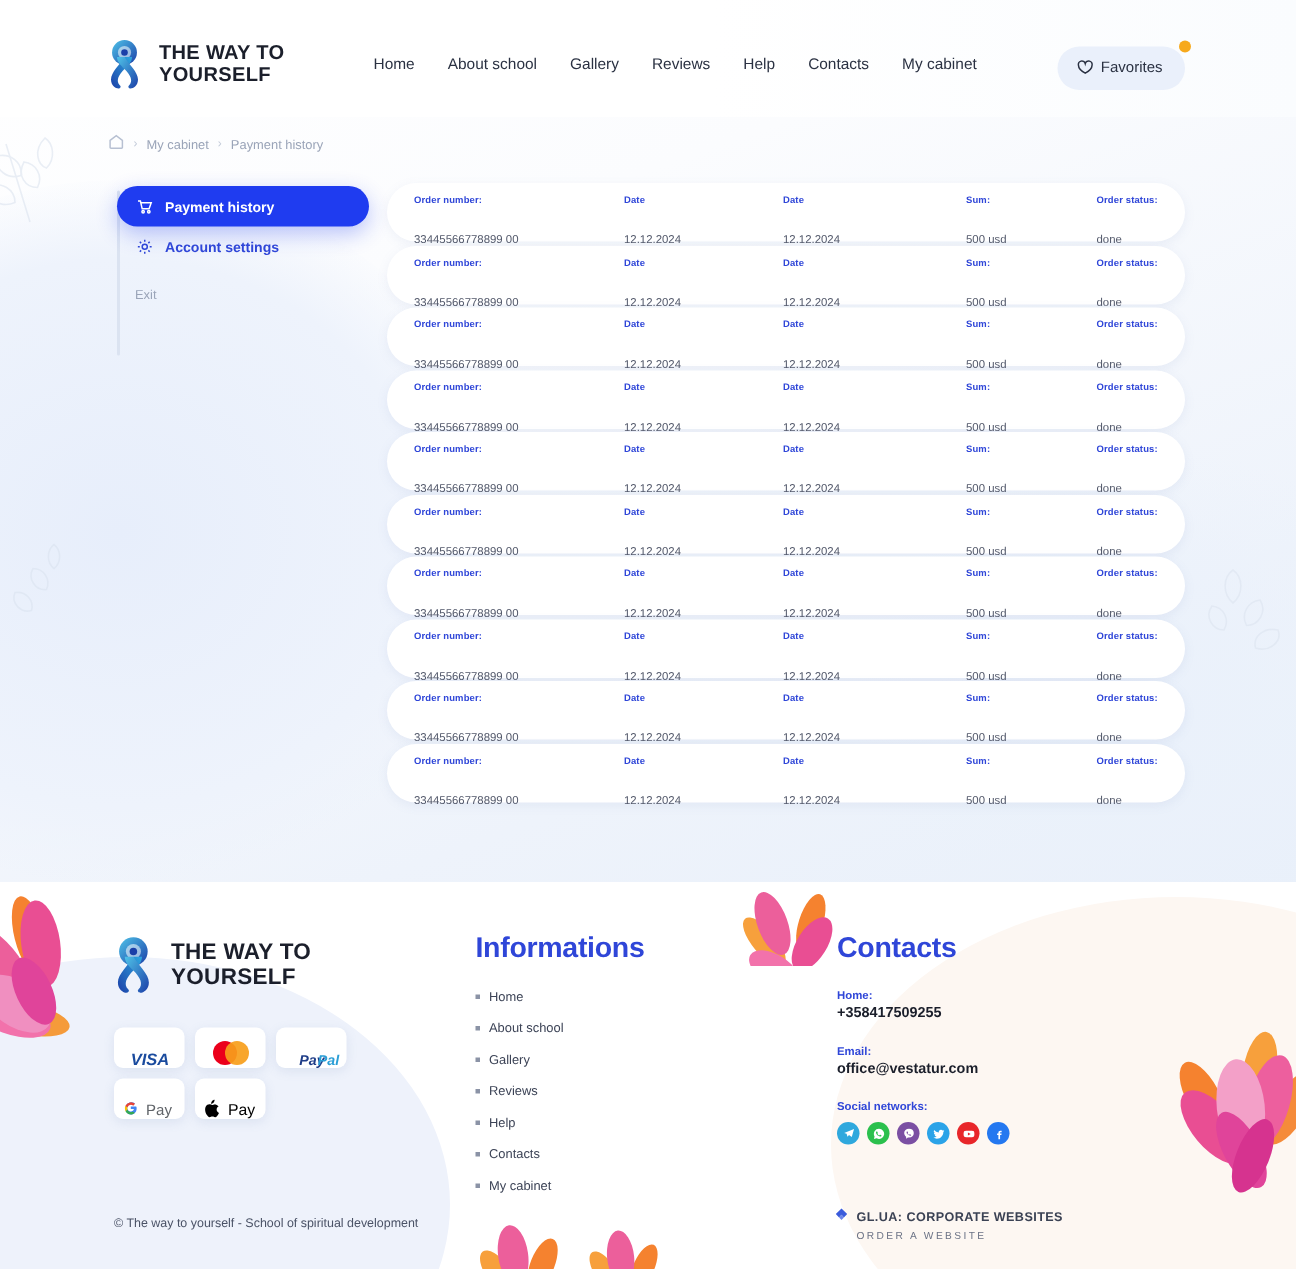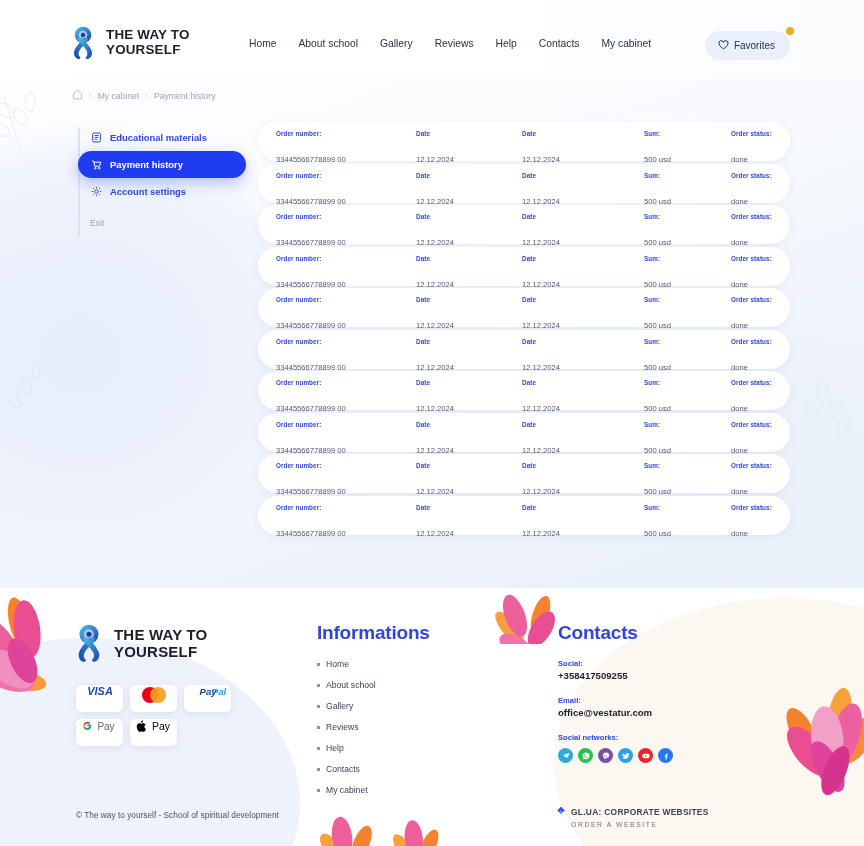--- a/index.html
+++ b/index.html
@@ -127,21 +127,21 @@
   .f-inner { position: absolute; left:0; top:0; width: 864px; height: 258px; }
 
   .f-logo { position: absolute; left: 74px; top: 36px; display: flex; align-items: center; gap: 9px; }
   .f-logo .logo-mark { width: 31px; height: 39px; }
   .f-logo .logo-text { font-size: 15px; line-height: 16.5px; }
 
   .pay-grid { position: absolute; left: 76px; top: 97px; width: 180px; display: flex; flex-wrap: wrap; gap: 7px; }
   .pay-card {
     width: 47px; height: 27px; background: #fff; border-radius: 6px;
     box-shadow: 0 2px 7px rgba(120,140,185,.16);
-    display: flex; align-items: flex-start; justify-content: center;
+    display: flex; align-items: flex-end; justify-content: center;
   }
 
   .f-col-title { font-size: 19px; font-weight: bold; color: #2f46d8; letter-spacing: -.2px; }
   .f-info { position: absolute; left: 317px; top: 34px; }
   .f-info ul { list-style: none; margin-top: 15px; }
   .f-info li {
     font-size: 8.6px; color: #3c4356; margin-bottom: 11px;
     padding-left: 9px; position: relative; cursor: pointer;
   }
   .f-info li:before {
@@ -263,29 +263,20 @@
       </span>
       <span class="bc-sep">›</span>
       <a href="#">My cabinet</a>
       <span class="bc-sep">›</span>
       <span>Payment history</span>
     </div>
 
     <div class="sidebar">
       <div class="side-rail"></div>
 
-      <div class="side-item">
-        <span class="s-ico">
-          <svg width="11" height="11" viewBox="0 0 11 11" fill="none" stroke-width="1">
-            <rect x="1.6" y="1" width="7.8" height="9" rx="1.4"></rect>
-            <path d="M3.6 3.5h3.8M3.6 5.4h3.8M3.6 7.3h2.4"></path>
-          </svg>
-        </span>
-        <span class="s-lbl">Educational materials</span>
-      </div>
 
       <div class="side-item active">
         <span class="s-ico">
           <svg width="11" height="11" viewBox="0 0 11 11" fill="none" stroke-width="1">
             <path d="M1 2h1.6l1.2 5.2h4.6L9.8 3.2H3"></path>
             <circle cx="4.4" cy="9.2" r=".8"></circle>
             <circle cx="8.2" cy="9.2" r=".8"></circle>
           </svg>
         </span>
         <span class="s-lbl">Payment history</span>
@@ -668,21 +659,21 @@
             <li>Help</li>
             <li>Contacts</li>
             <li>My cabinet</li>
           </ul>
       </div>
 
       <div class="f-contacts">
         <div class="f-col-title">Contacts</div>
 
         <div class="f-c-block">
-          <div class="f-c-lbl">Social:</div>
+          <div class="f-c-lbl">Home:</div>
           <div class="f-c-val">+358417509255</div>
         </div>
 
         <div class="f-c-block">
           <div class="f-c-lbl">Email:</div>
           <div class="f-c-val">office@vestatur.com</div>
         </div>
 
         <div class="f-c-block">
           <div class="f-c-lbl">Social networks:</div>

